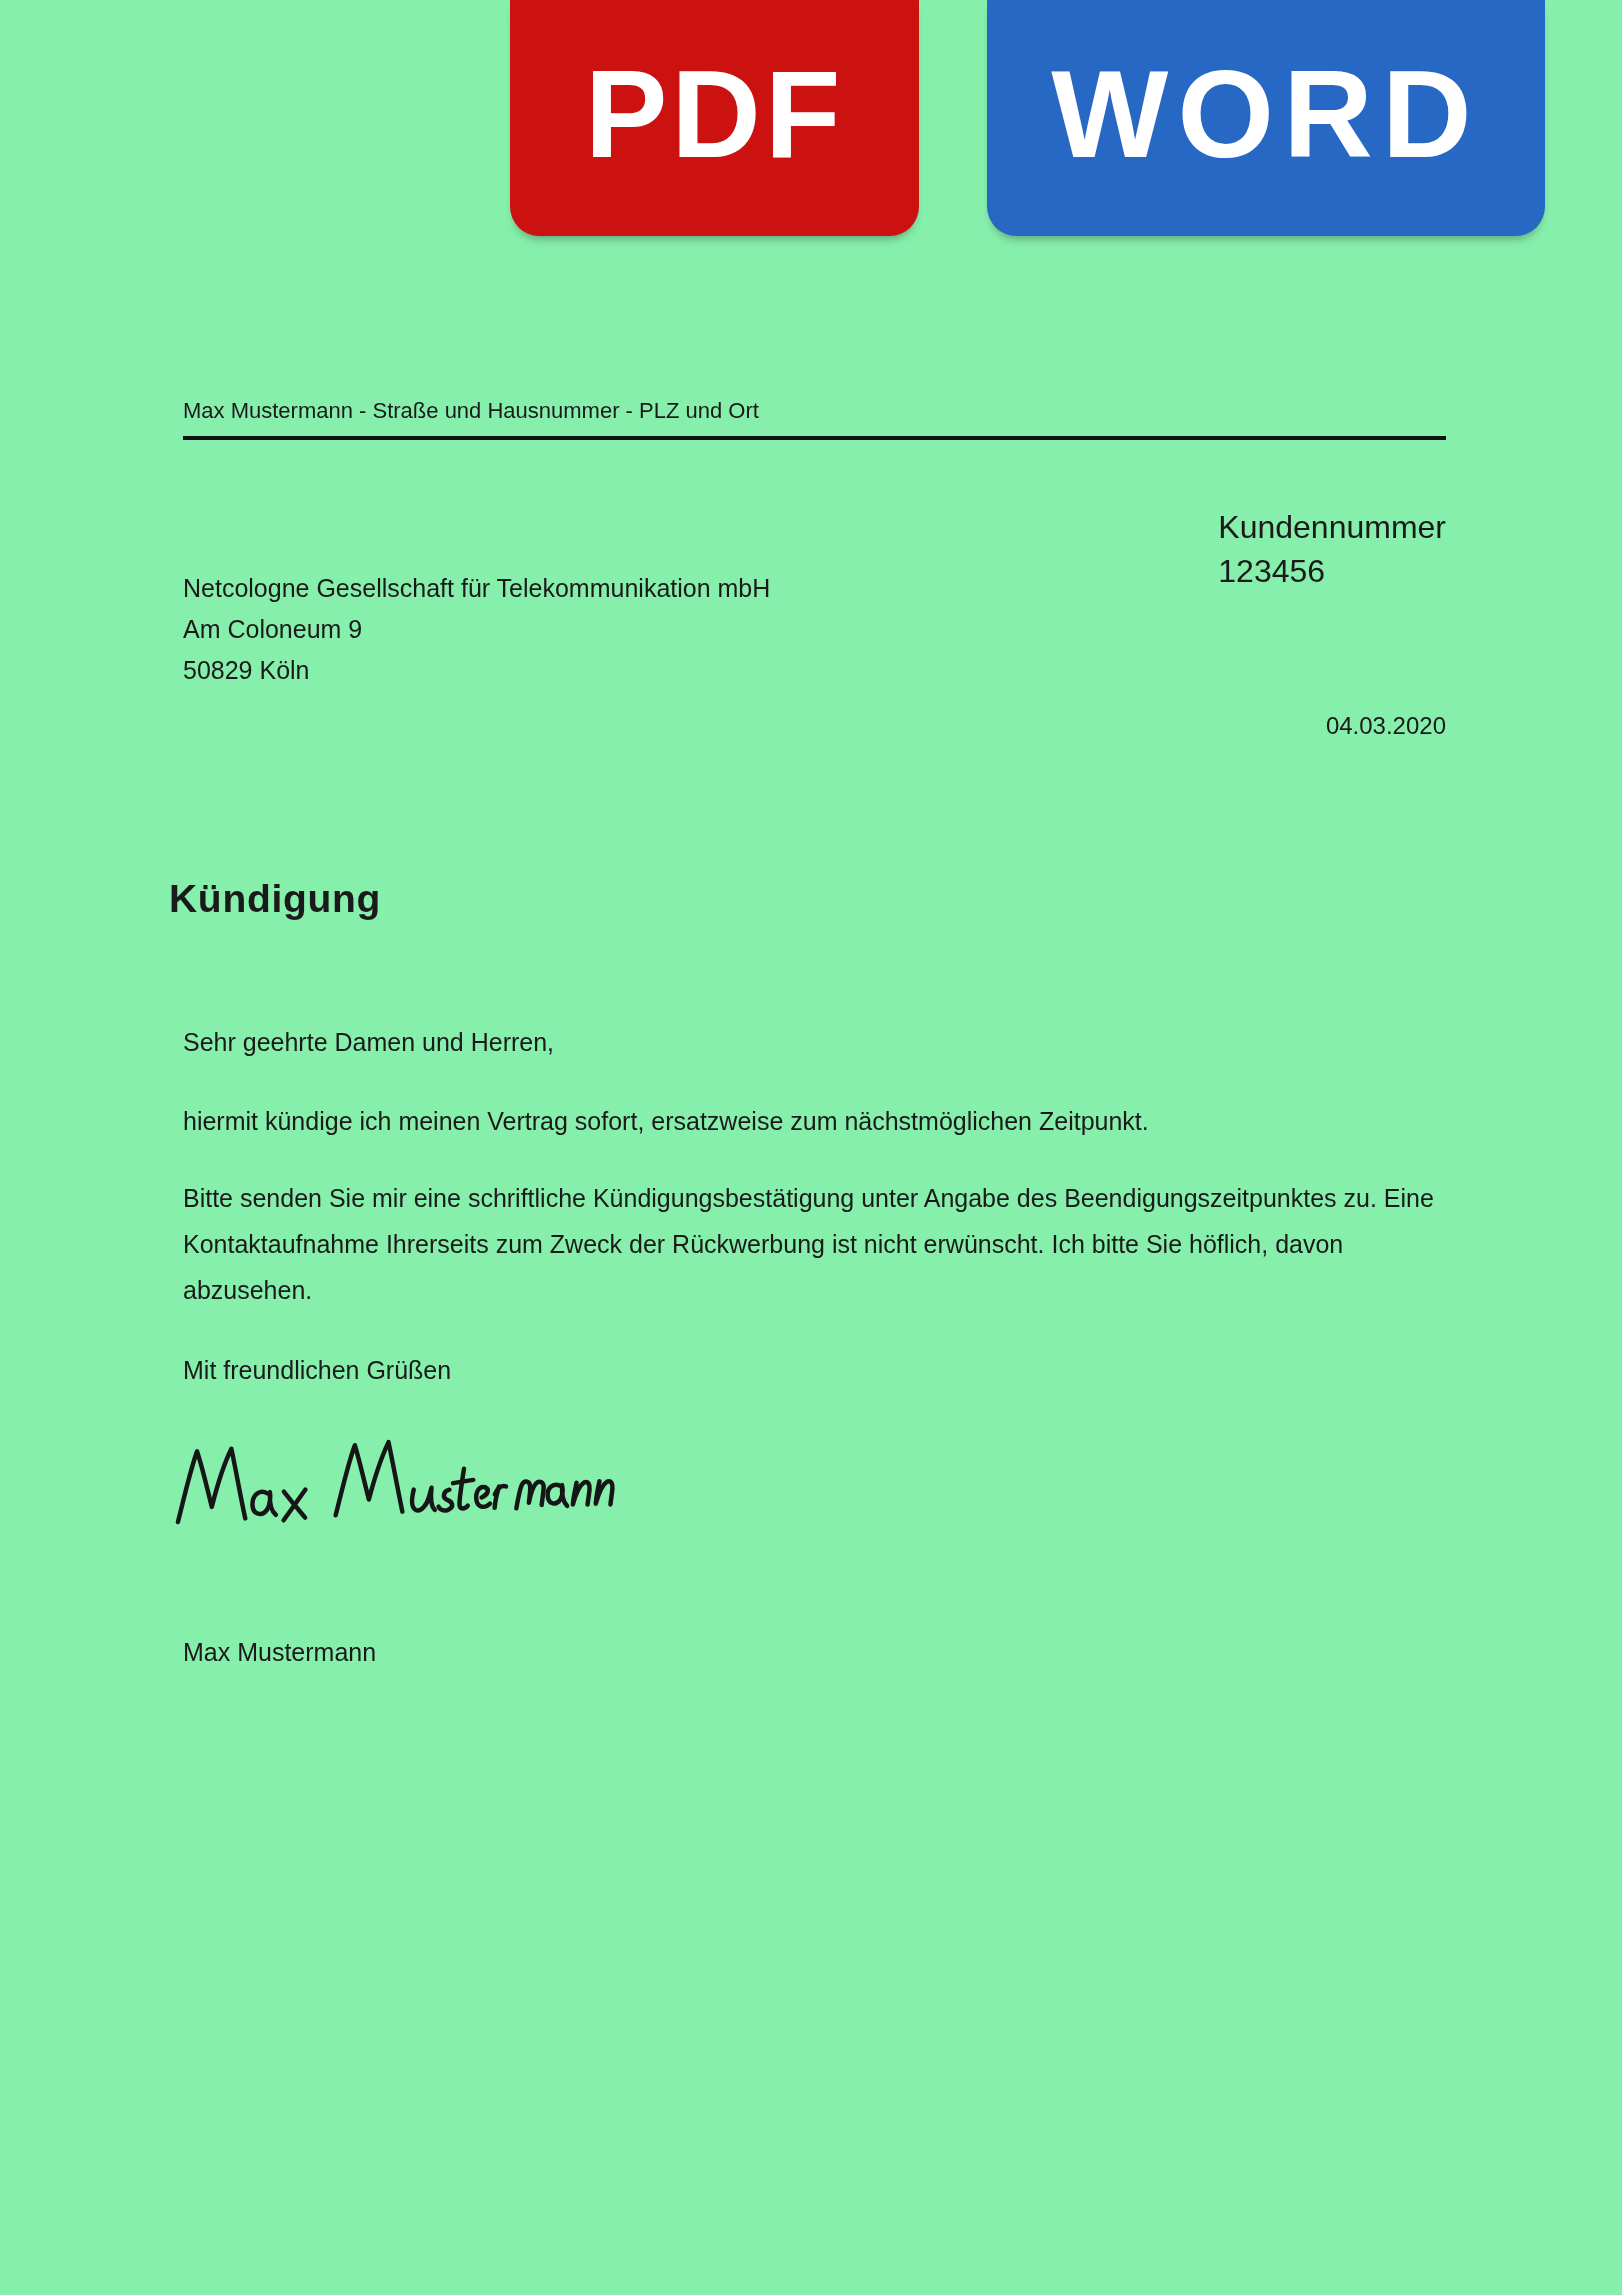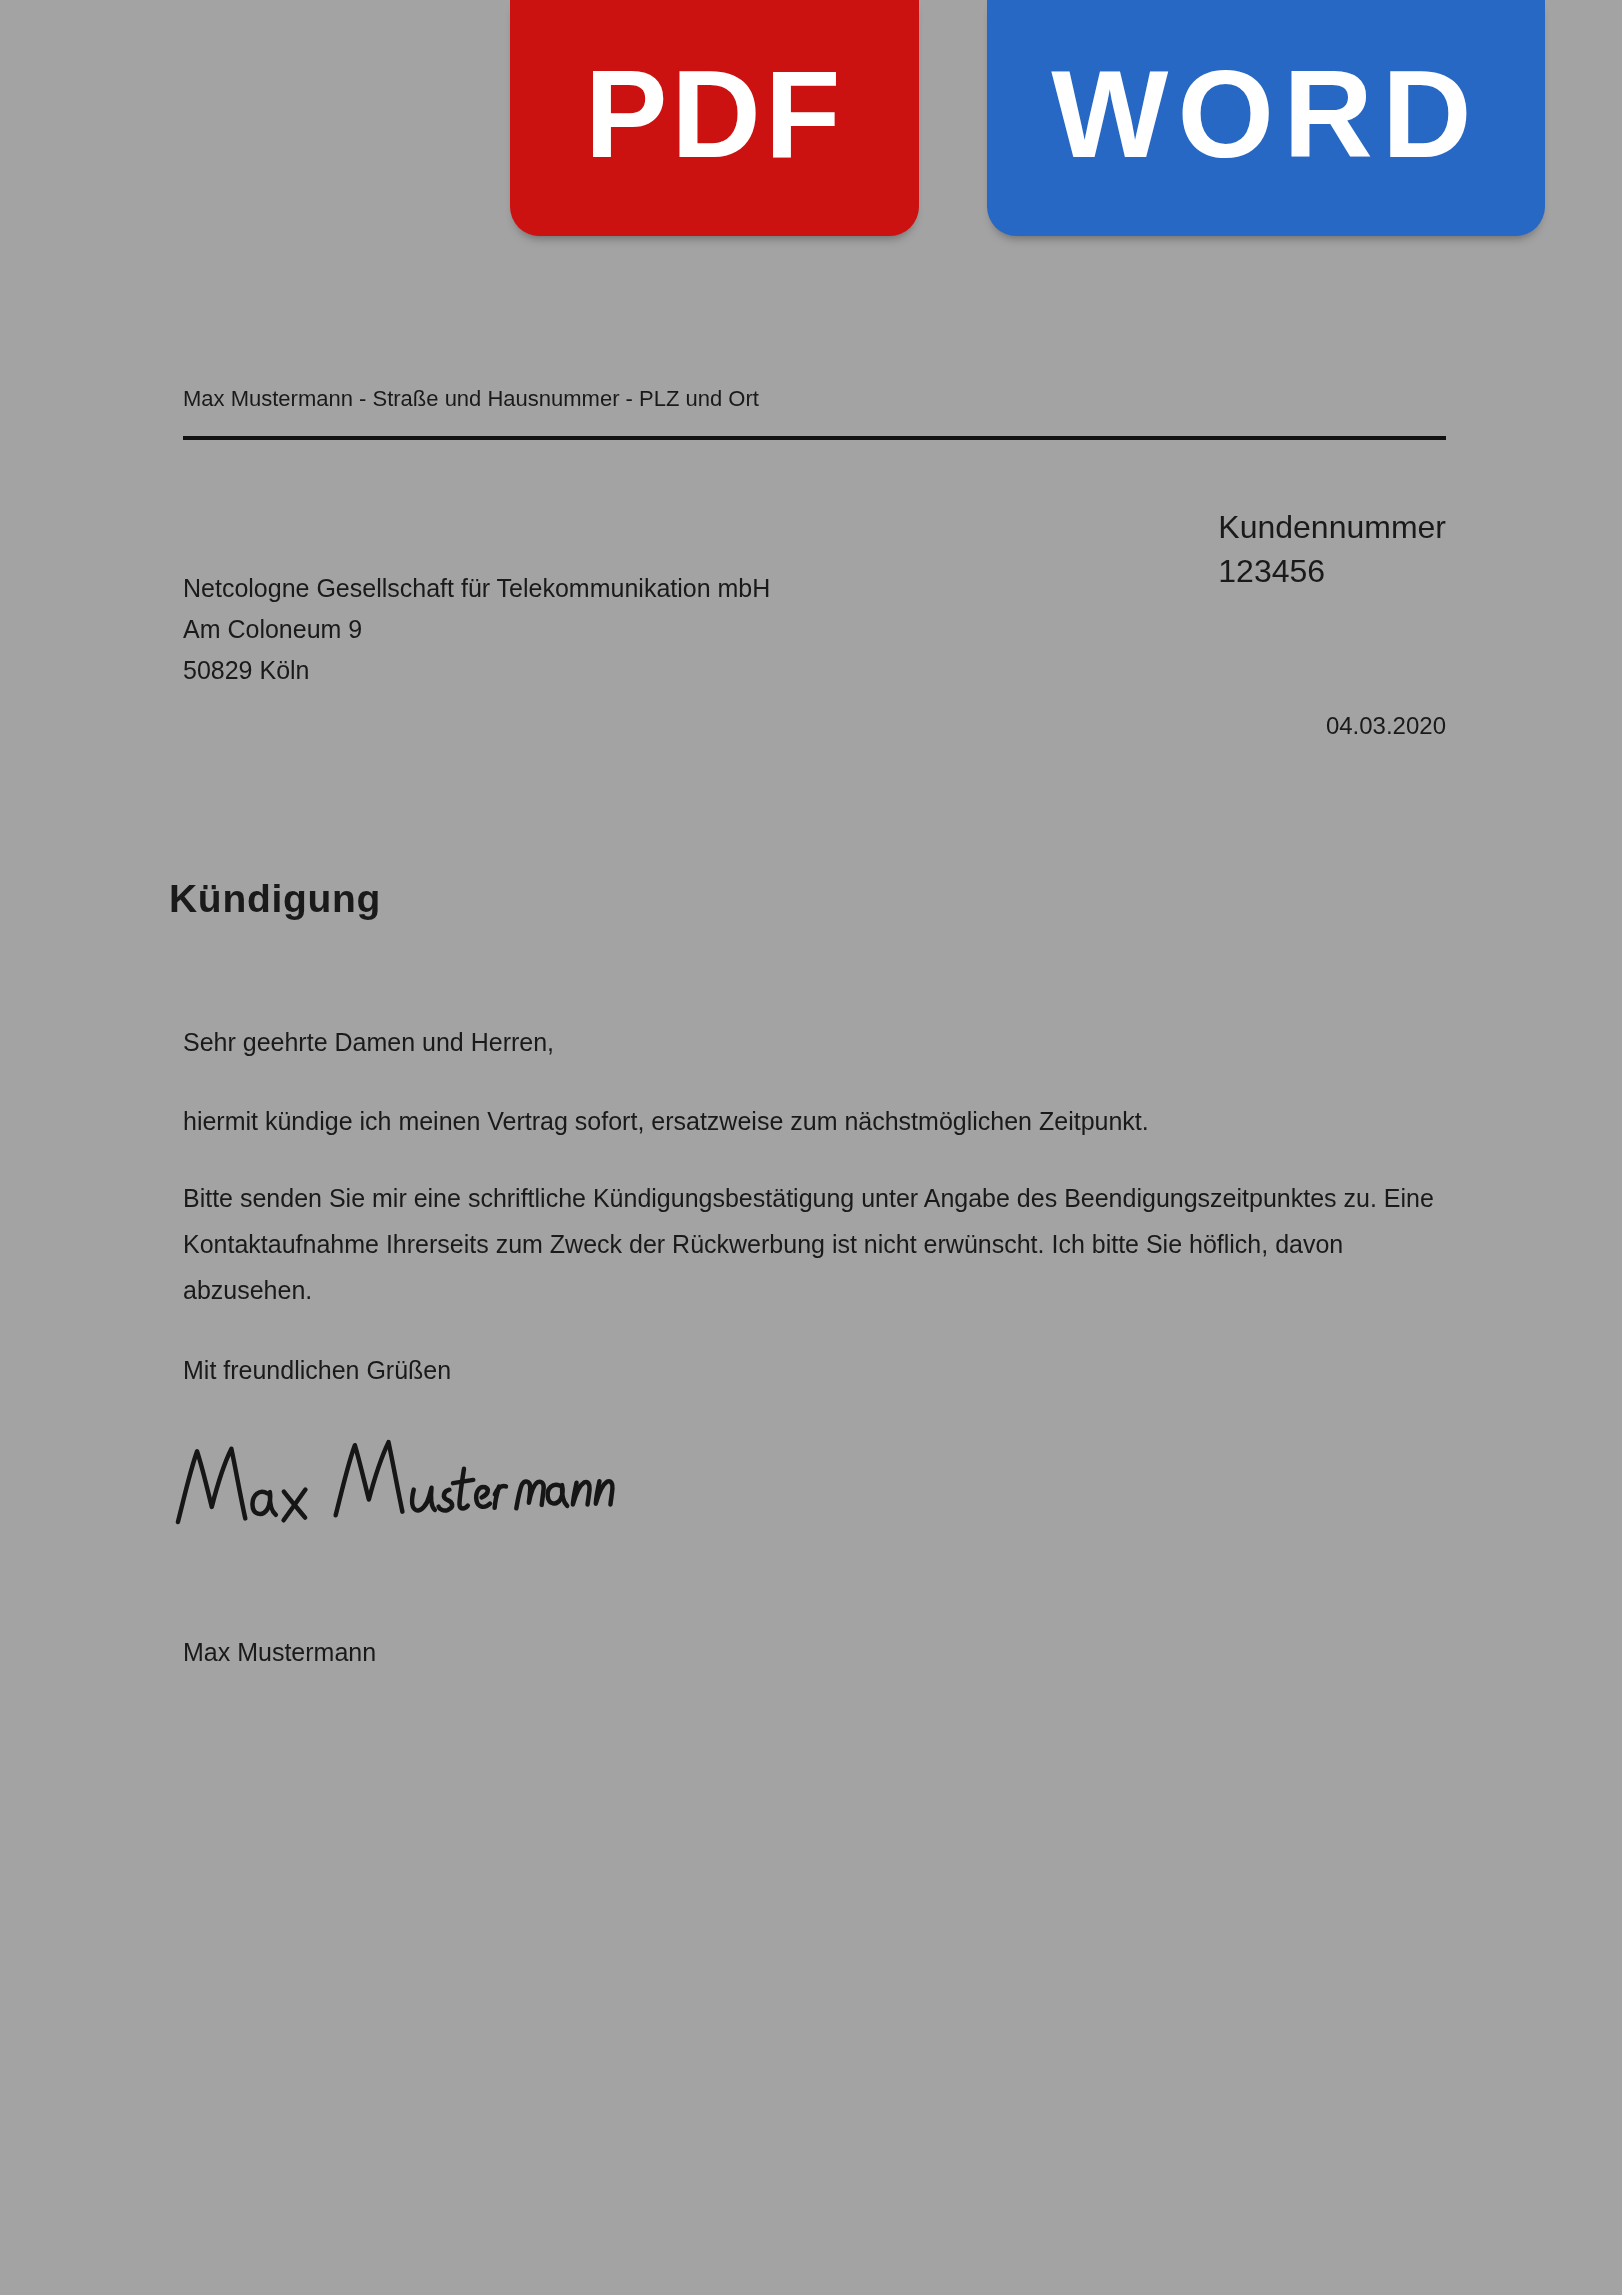--- a/index.html
+++ b/index.html
@@ -4,21 +4,21 @@
 <style>
   html, body {
     margin: 0;
     padding: 0;
     background: #ffffff;
   }
   .page {
     position: relative;
     width: 1623px;
     height: 2295px;
-    background: #a3a3a3;
+    background: #86efac;
     font-family: "Liberation Sans", "DejaVu Sans", sans-serif;
     color: #1a1a1a;
     overflow: hidden;
   }
 
   
   .dl-btn {
     position: absolute;
     top: 0;
     display: flex;
@@ -34,21 +34,21 @@
     cursor: pointer;
   }
   .dl-btn.pdf  { left: 510px;  width: 409px; background: #cc1111; letter-spacing: 3.9px;  }
   .dl-btn.word { left: 987px; width: 558px; background: #2768c5; letter-spacing: 9.2px; }
   .dl-btn span { transform: translateY(-3.9px); }
 
   
   .abs { position: absolute; }
 
   .sender-line {
-    left: 183px; top: 386px;
+    left: 183px; top: 398px;
     font-size: 22px;
     white-space: nowrap;
   }
   .sender-rule {
     left: 183px; top: 436px;
     width: 1263px; height: 3.9px;
     background: #111111;
   }
 
   .meta-block {

